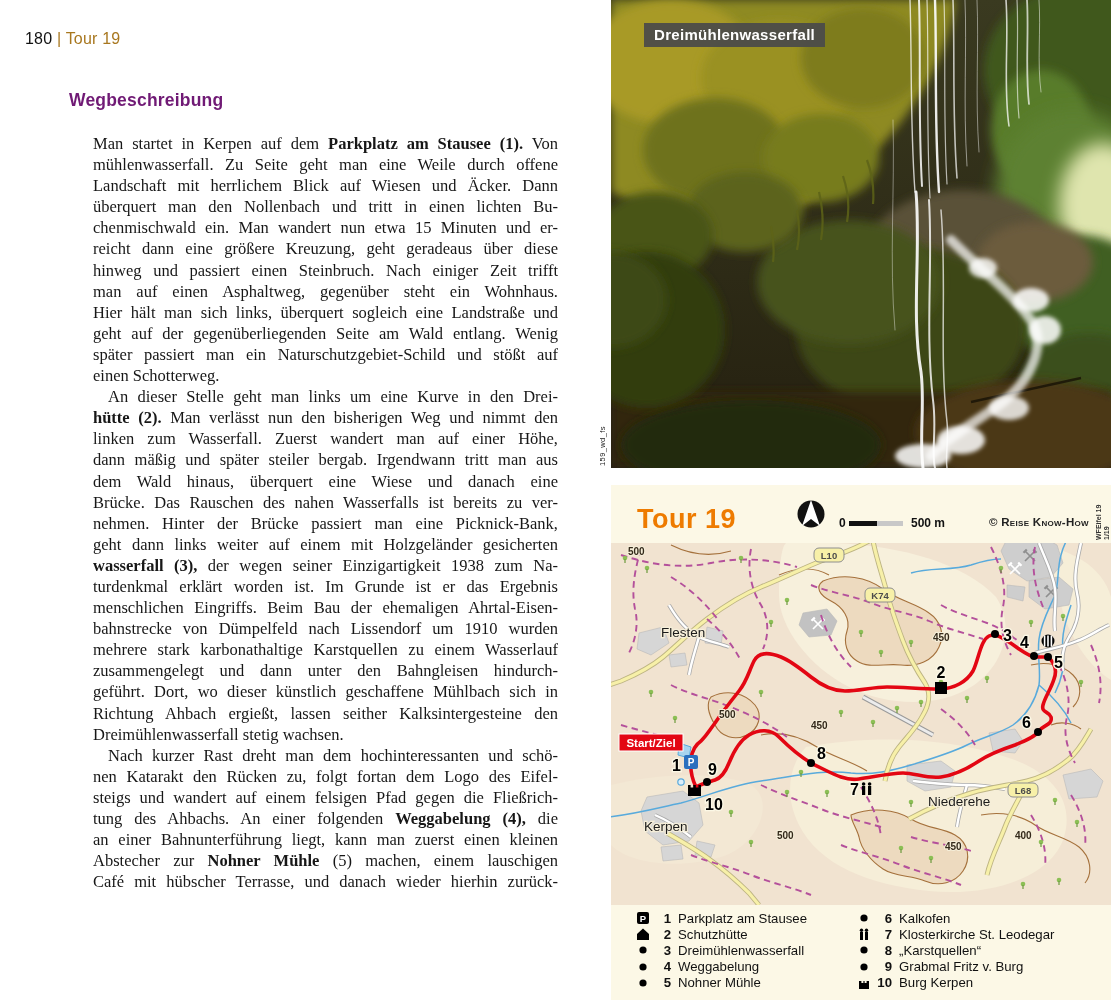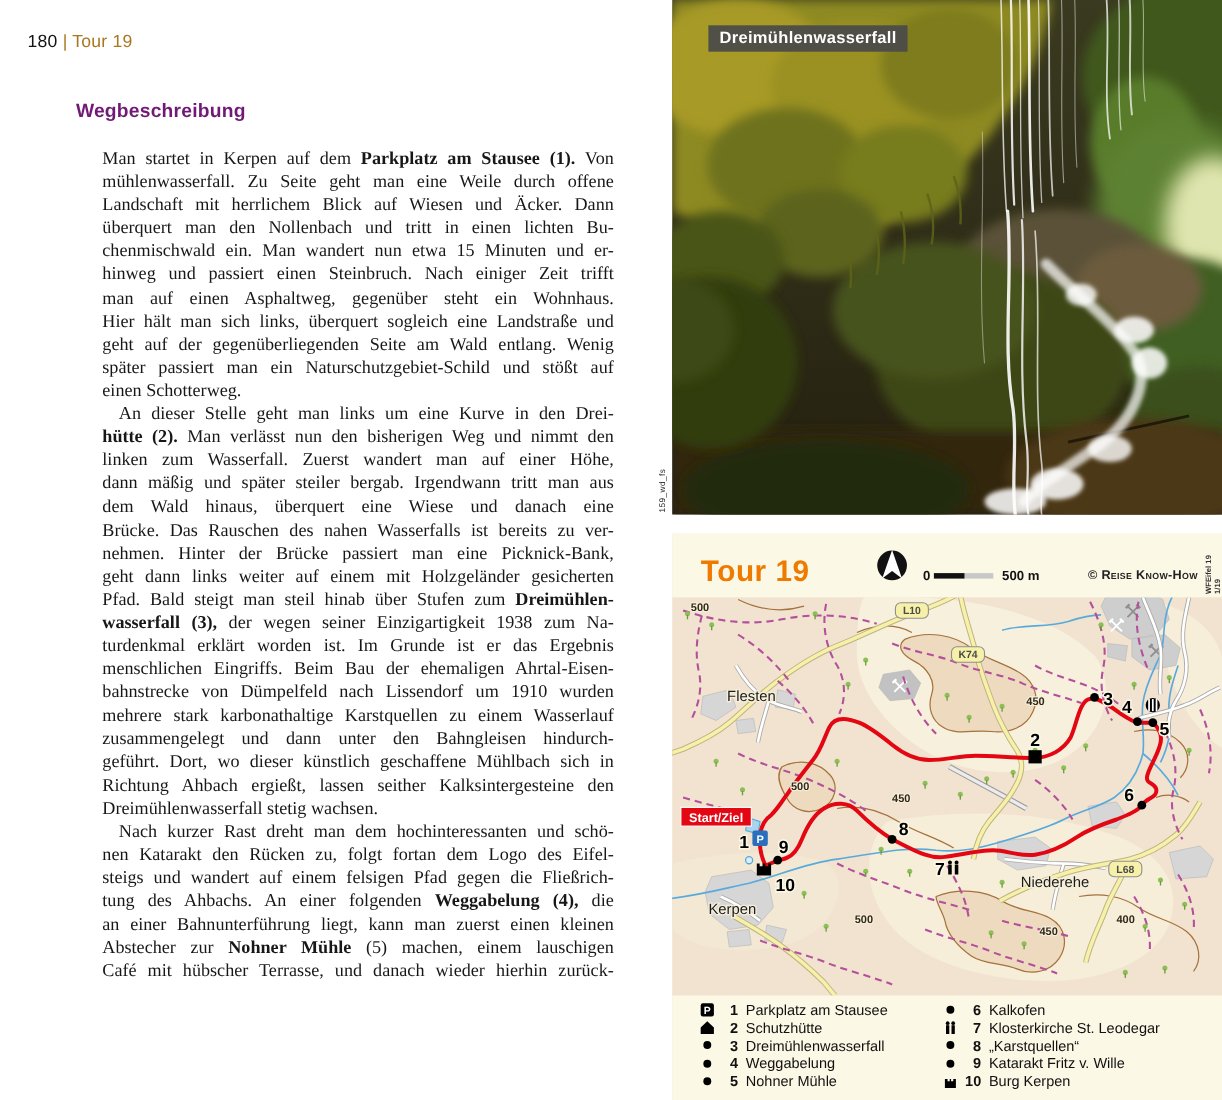--- a/index.html
+++ b/index.html
@@ -61,37 +61,37 @@
 
 <h2 class="article-heading" style="margin:0;">Wegbeschreibung</h2>
 
 <div class="textblock">
     <div>
       <div class="line">Man startet in Kerpen auf dem <b>Parkplatz am Stausee (1).</b> Von</div>
       <div class="line">mühlenwasserfall. Zu Seite geht man eine Weile durch offene</div>
       <div class="line">Landschaft mit herrlichem Blick auf Wiesen und Äcker. Dann</div>
       <div class="line">überquert man den Nollenbach und tritt in einen lichten Bu-</div>
       <div class="line">chenmischwald ein. Man wandert nun etwa 15 Minuten und er-</div>
+      <div class="line">reicht dann eine größere Kreuzung, geht geradeaus über diese</div>
       <div class="line">hinweg und passiert einen Steinbruch. Nach einiger Zeit trifft</div>
       <div class="line">man auf einen Asphaltweg, gegenüber steht ein Wohnhaus.</div>
       <div class="line">Hier hält man sich links, überquert sogleich eine Landstraße und</div>
       <div class="line">geht auf der gegenüberliegenden Seite am Wald entlang. Wenig</div>
       <div class="line">später passiert man ein Naturschutzgebiet-Schild und stößt auf</div>
       <div class="line end">einen Schotterweg.</div>
     </div>
     <div>
       <div class="line indent">An dieser Stelle geht man links um eine Kurve in den Drei-</div>
       <div class="line"><b>hütte (2).</b> Man verlässt nun den bisherigen Weg und nimmt den</div>
       <div class="line">linken zum Wasserfall. Zuerst wandert man auf einer Höhe,</div>
       <div class="line">dann mäßig und später steiler bergab. Irgendwann tritt man aus</div>
       <div class="line">dem Wald hinaus, überquert eine Wiese und danach eine</div>
       <div class="line">Brücke. Das Rauschen des nahen Wasserfalls ist bereits zu ver-</div>
       <div class="line">nehmen. Hinter der Brücke passiert man eine Picknick-Bank,</div>
       <div class="line">geht dann links weiter auf einem mit Holzgeländer gesicherten</div>
-      <div class="line">Pfad. Bald steigt man steil hinab über Stufen zum <b>Dreimühlen-</b></div>
       <div class="line"><b>wasserfall (3),</b> der wegen seiner Einzigartigkeit 1938 zum Na-</div>
       <div class="line">turdenkmal erklärt worden ist. Im Grunde ist er das Ergebnis</div>
       <div class="line">menschlichen Eingriffs. Beim Bau der ehemaligen Ahrtal-Eisen-</div>
       <div class="line">bahnstrecke von Dümpelfeld nach Lissendorf um 1910 wurden</div>
       <div class="line">mehrere stark karbonathaltige Karstquellen zu einem Wasserlauf</div>
       <div class="line">zusammengelegt und dann unter den Bahngleisen hindurch-</div>
       <div class="line">geführt. Dort, wo dieser künstlich geschaffene Mühlbach sich in</div>
       <div class="line">Richtung Ahbach ergießt, lassen seither Kalksintergesteine den</div>
       <div class="line end">Dreimühlenwasserfall stetig wachsen.</div>
     </div>
@@ -549,21 +549,21 @@
         <span class="lg-num">8</span>
         <span class="lg-label">„Karstquellen“</span>
       </div>
       <div class="lg-row">
         <span class="lg-icon">
             <svg width="14" height="14">
               <circle cx="7" cy="7" r="3.6" fill="#000"></circle>
             </svg>
           </span>
         <span class="lg-num">9</span>
-        <span class="lg-label">Katarakt Fritz v. Wille</span>
+        <span class="lg-label">Grabmal Fritz v. Burg</span>
       </div>
       <div class="lg-row">
         <span class="lg-icon">
             <svg width="14" height="14">
               <path d="M2,13 V5 h2.4 v2 h2 V5 h1.2 v2 h2 V5 H12 v8 Z" fill="#000"></path>
             </svg>
           </span>
         <span class="lg-num">10</span>
         <span class="lg-label">Burg Kerpen</span>
       </div>

